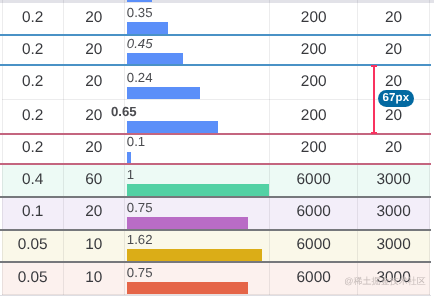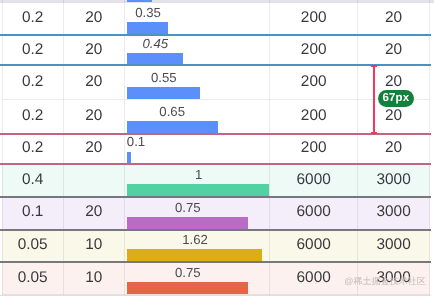--- a/index.html
+++ b/index.html
@@ -11,21 +11,21 @@
   #stage{position:relative;width:434px;height:296px;overflow:hidden;background:#fff;}
 
   
   .table{position:absolute;left:0;top:0;width:434px;height:296px;}
   .row{position:absolute;left:2px;width:427.5px;box-sizing:border-box;}
   .rowline{position:absolute;left:2px;width:427.5px;height:1px;background:rgba(30,30,45,0.085);}
   .cell{position:absolute;box-sizing:border-box;
         display:flex;align-items:center;justify-content:center;
         font-size:15.4px;color:#38393d;padding-bottom:1.4px;}
   .vsep{position:absolute;width:1px;background:rgba(30,30,45,0.085);}
-  .barlabel{position:absolute;font-size:13.2px;color:#4b4c50;text-align:center;
+  .barlabel{position:absolute;font-size:13.2px;color:#4b4c50;text-align:left;
             white-space:nowrap;line-height:1;}
   .bar{position:absolute;}
 
   
   .hline{position:absolute;left:0;width:431px;height:2px;}
   .vline{position:absolute;width:1.7px;}
   .vcap{position:absolute;width:6px;height:2px;}
   .badge{position:absolute;border-radius:8.4px;color:#fff;font-size:11.5px;
          font-weight:700;display:flex;align-items:center;justify-content:center;
          letter-spacing:.2px;}
@@ -54,40 +54,41 @@
       <div class="row" style="top: 34.9px; height: 30.7px; background: rgb(255, 255, 255);"></div>
       <div class="cell" style="left: 2px; width: 61.4px; top: 34.9px; height: 30.7px;">0.2</div>
       <div class="cell" style="left: 63.4px; width: 60.8px; top: 34.9px; height: 30.7px;">20</div>
       <div class="barlabel" style="left: 126.8px; width: 57.1px; top: 36.7px; font-style: italic;">0.45</div>
       <div class="bar" style="left: 126.8px; width: 56.1px; top: 53.1px; height: 12px; background: rgb(91, 143, 249);"></div>
       <div class="cell" style="left: 269.7px; width: 88px; top: 34.9px; height: 30.7px;">200</div>
       <div class="cell" style="left: 357.7px; width: 71.8px; top: 34.9px; height: 30.7px;">20</div>
       <div class="row" style="top: 65.6px; height: 34.1px; background: rgb(255, 255, 255);"></div>
       <div class="cell" style="left: 2px; width: 61.4px; top: 65.6px; height: 34.1px;">0.2</div>
       <div class="cell" style="left: 63.4px; width: 60.8px; top: 65.6px; height: 34.1px;">20</div>
-      <div class="barlabel" style="left: 126.8px; width: 74px; top: 70.8px;">0.55</div>
+      <div class="barlabel" style="left: 126.8px; width: 74px; top: 70.8px;">0.24</div>
       <div class="bar" style="left: 126.8px; width: 73px; top: 87.2px; height: 12px; background: rgb(91, 143, 249);"></div>
       <div class="cell" style="left: 269.7px; width: 88px; top: 65.6px; height: 34.1px;">200</div>
       <div class="cell" style="left: 357.7px; width: 71.8px; top: 65.6px; height: 34.1px;">20</div>
       <div class="row" style="top: 99.7px; height: 33.7px; background: rgb(255, 255, 255);"></div>
       <div class="cell" style="left: 2px; width: 61.4px; top: 99.7px; height: 33.7px;">0.2</div>
       <div class="cell" style="left: 63.4px; width: 60.8px; top: 99.7px; height: 33.7px;">20</div>
-      <div class="barlabel" style="left: 126px; width: 92.4px; top: 104.5px;">0.65</div>
+      <div class="barlabel" style="left: 111px; width: 92.4px; top: 104.5px; font-weight: bold;">0.65</div>
       <div class="bar" style="left: 126.8px; width: 91.4px; top: 120.9px; height: 12px; background: rgb(91, 143, 249);"></div>
       <div class="cell" style="left: 269.7px; width: 88px; top: 99.7px; height: 33.7px;">200</div>
       <div class="cell" style="left: 357.7px; width: 71.8px; top: 99.7px; height: 33.7px;">20</div>
       <div class="row" style="top: 133.4px; height: 30.6px; background: rgb(255, 255, 255);"></div>
       <div class="cell" style="left: 2px; width: 61.4px; top: 133.4px; height: 30.6px;">0.2</div>
       <div class="cell" style="left: 63.4px; width: 60.8px; top: 133.4px; height: 30.6px;">20</div>
       <div class="barlabel" style="left: 126.8px; width: 5.7px; top: 135.1px;">0.1</div>
       <div class="bar" style="left: 126.8px; width: 4.7px; top: 151.5px; height: 12px; background: rgb(91, 143, 249);"></div>
       <div class="cell" style="left: 269.7px; width: 88px; top: 133.4px; height: 30.6px;">200</div>
       <div class="cell" style="left: 357.7px; width: 71.8px; top: 133.4px; height: 30.6px;">20</div>
       <div class="row" style="top: 164px; height: 32.6px; background: rgb(237, 250, 245);"></div>
       <div class="cell" style="left: 2px; width: 61.4px; top: 164px; height: 32.6px;">0.4</div>
+      <div class="cell" style="left: 63.4px; width: 60.8px; top: 164px; height: 32.6px;">60</div>
       <div class="barlabel" style="left: 126.8px; width: 143.6px; top: 167.7px;">1</div>
       <div class="bar" style="left: 126.8px; width: 142.6px; top: 184.1px; height: 12px; background: rgb(82, 209, 164);"></div>
       <div class="cell" style="left: 269.7px; width: 88px; top: 164px; height: 32.6px;">6000</div>
       <div class="cell" style="left: 357.7px; width: 71.8px; top: 164px; height: 32.6px;">3000</div>
       <div class="row" style="top: 196.6px; height: 32.9px; background: rgb(243, 238, 249);"></div>
       <div class="cell" style="left: 2px; width: 61.4px; top: 196.6px; height: 32.9px;">0.1</div>
       <div class="cell" style="left: 63.4px; width: 60.8px; top: 196.6px; height: 32.9px;">20</div>
       <div class="barlabel" style="left: 126.8px; width: 122px; top: 200.6px;">0.75</div>
       <div class="bar" style="left: 126.8px; width: 121px; top: 217px; height: 12px; background: rgb(185, 108, 198);"></div>
       <div class="cell" style="left: 269.7px; width: 88px; top: 196.6px; height: 32.9px;">6000</div>
@@ -127,16 +128,16 @@
       <div class="hline" style="top: 64.4px; background: rgb(74, 146, 198);"></div>
       <div class="hline" style="top: 132.5px; background: rgb(196, 101, 127);"></div>
       <div class="hline" style="top: 162.8px; background: rgb(196, 101, 127);"></div>
       <div class="hline" style="top: 195.8px; background: rgb(118, 120, 124);"></div>
       <div class="hline" style="top: 228.7px; background: rgb(118, 120, 124);"></div>
       <div class="hline" style="top: 261.1px; background: rgb(118, 120, 124);"></div>
       <div class="hline" style="top: 294.6px; height: 1.6px; background: rgb(222, 222, 227);"></div>
       <div class="vline" style="left: 373.4px; top: 65.4px; height: 68.1px; background: rgb(249, 50, 95);"></div>
       <div class="vcap" style="left: 371.4px; top: 65.4px; background: rgb(249, 50, 95);"></div>
       <div class="vcap" style="left: 371.4px; top: 131.5px; background: rgb(249, 50, 95);"></div>
-      <div class="badge" style="left: 378.2px; top: 89.9px; width: 35.4px; height: 16.8px; background: #15803d;">67px</div>
+      <div class="badge" style="left: 378.2px; top: 89.9px; width: 35.4px; height: 16.8px; background: #0369a1;">67px</div>
     </div>
   <div class="wm" id="wm" style="left: 344.3px; top: 276.5px;">@稀土掘金技术社区</div>
 </div>
 
 </body></html>

